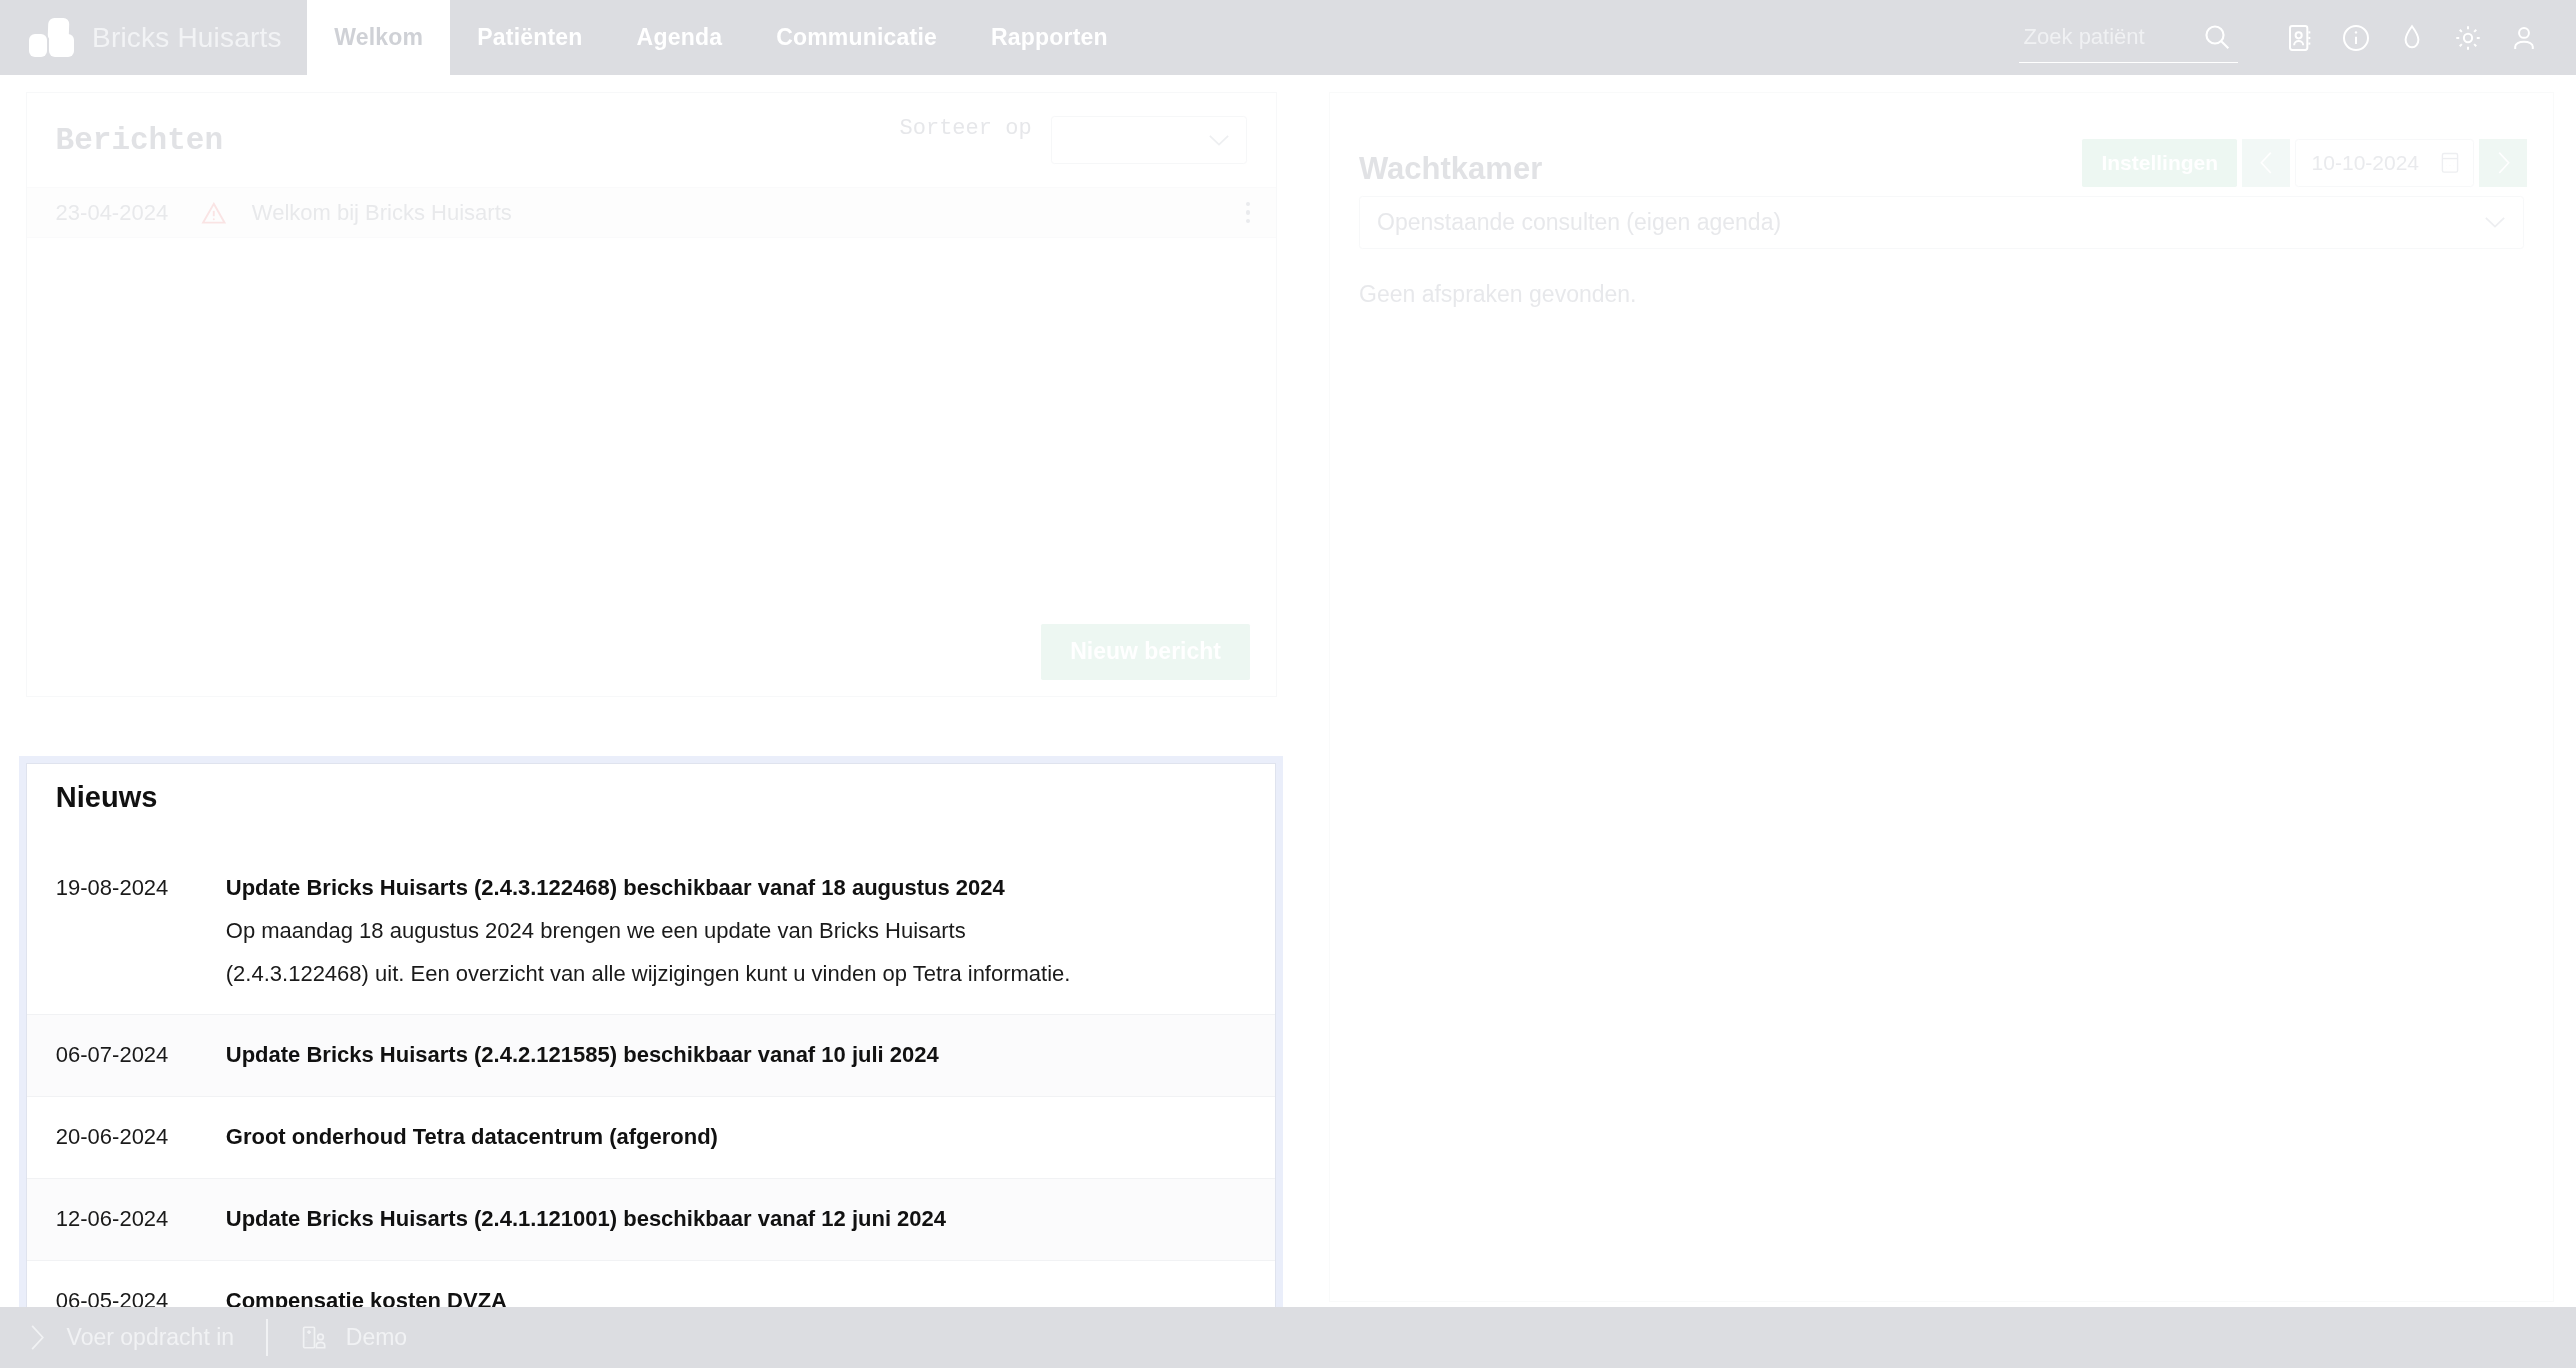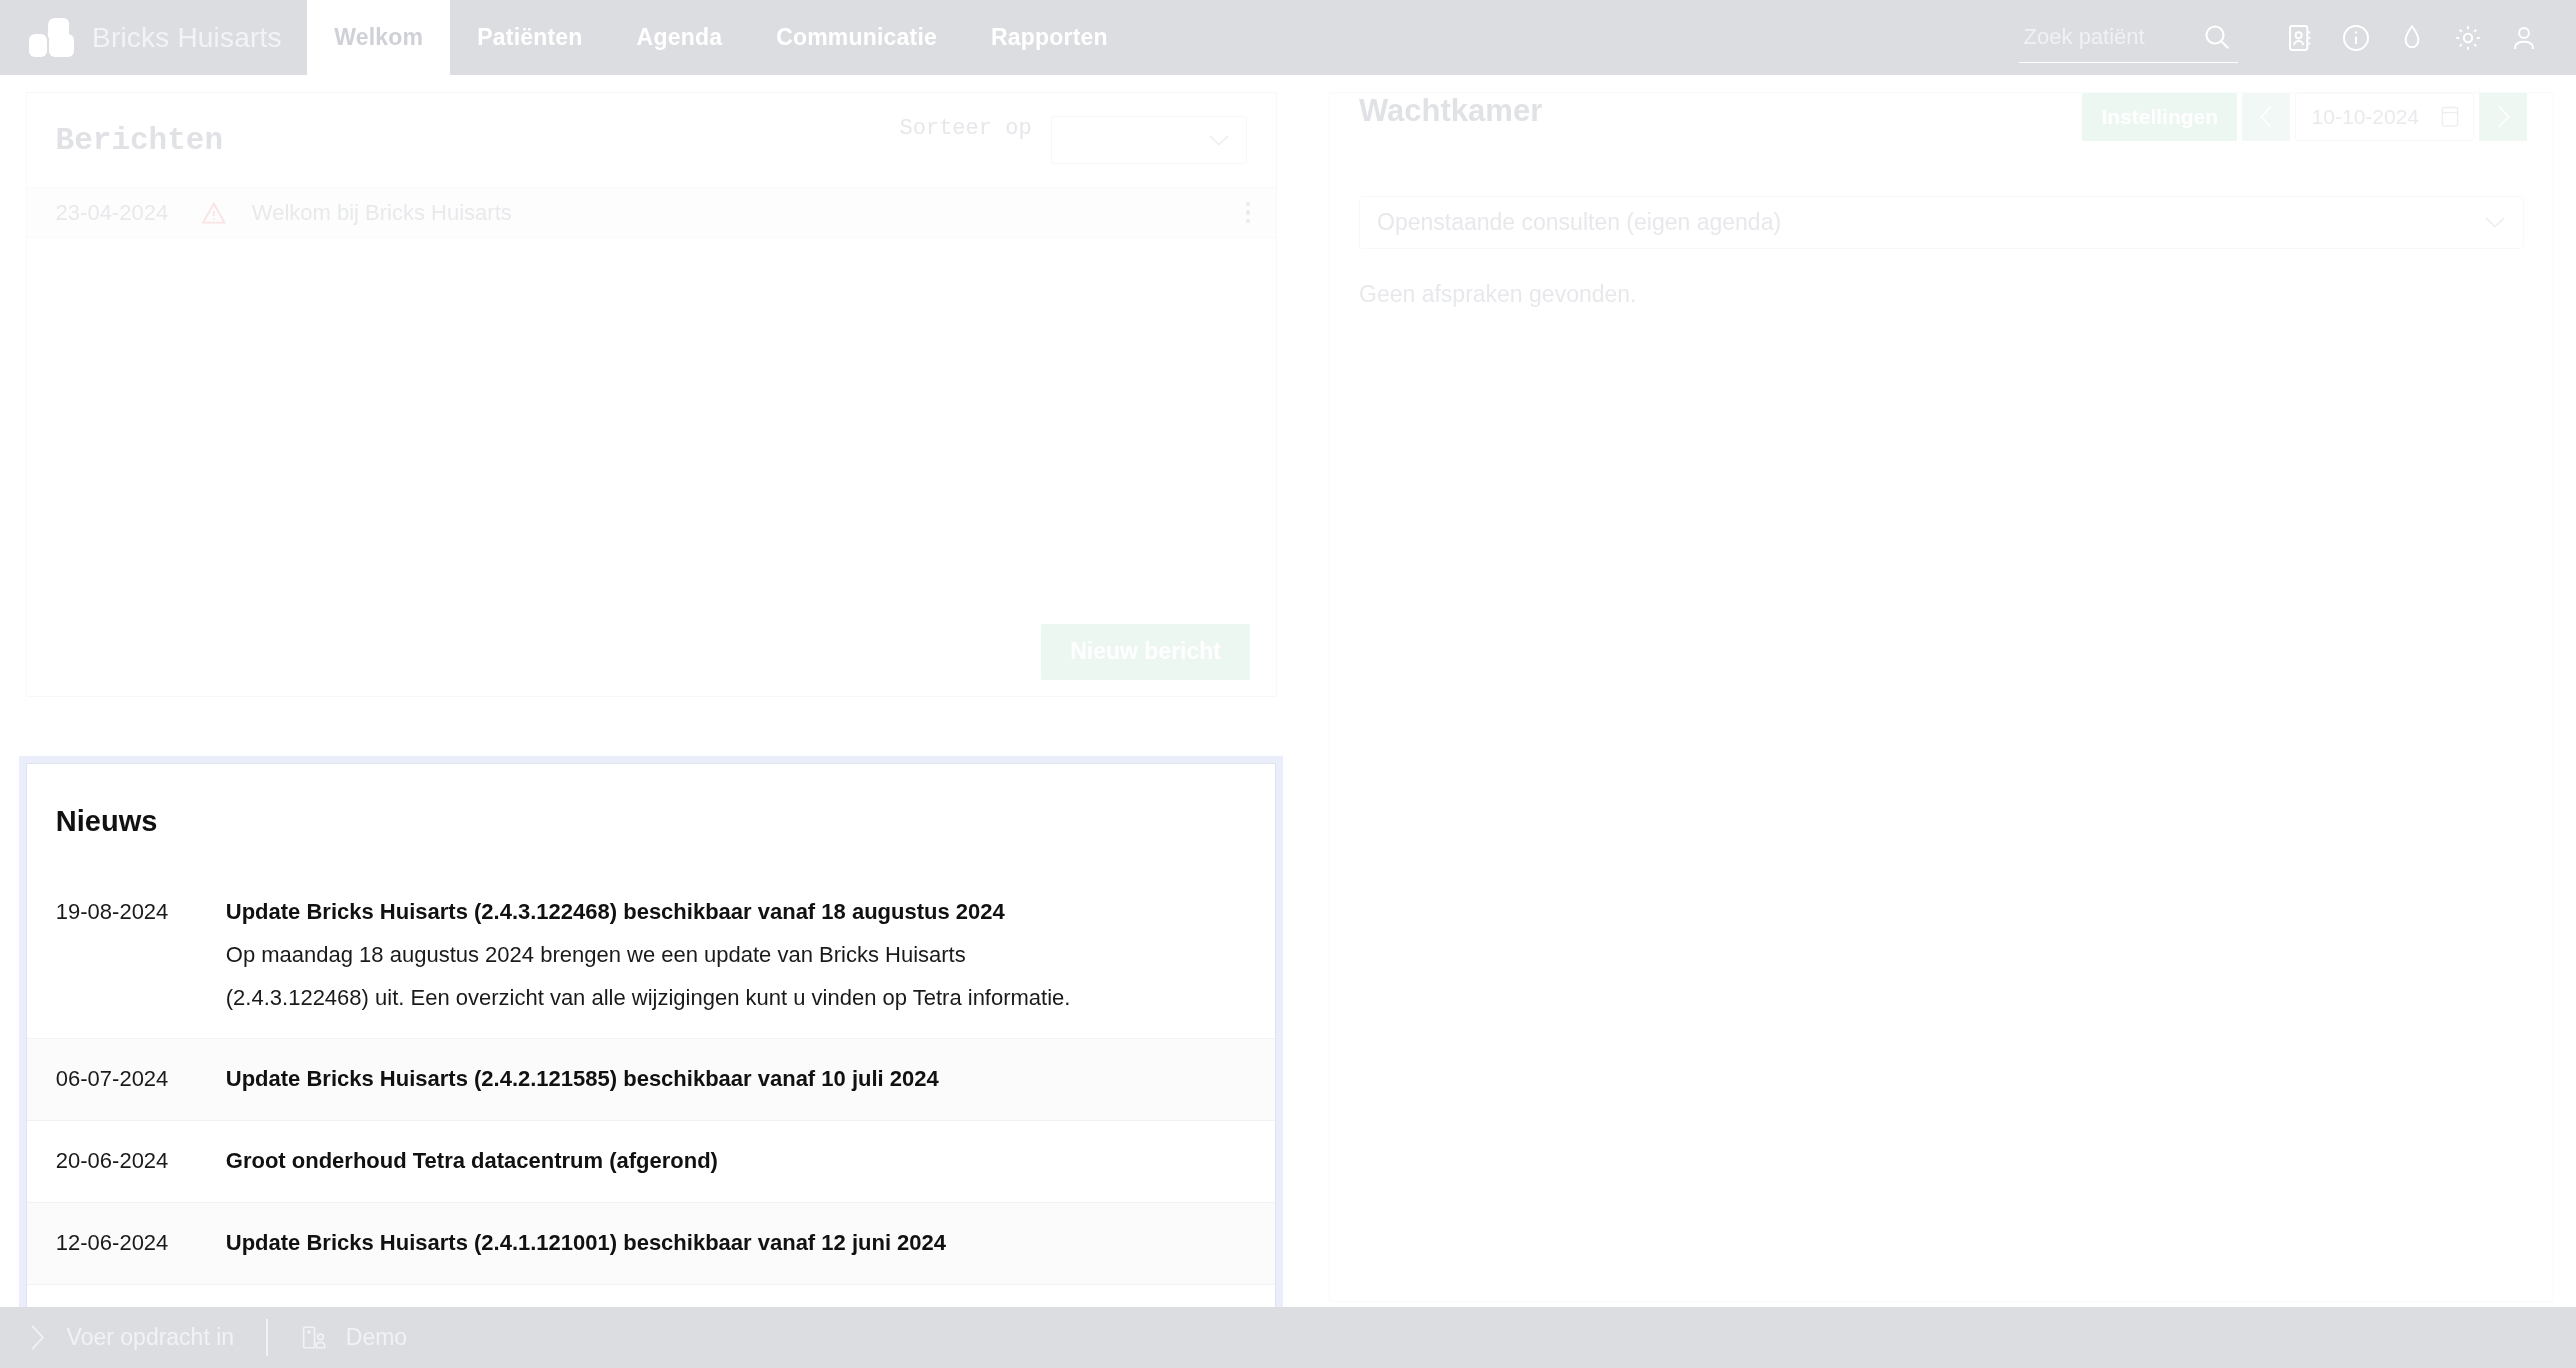--- a/index.html
+++ b/index.html
@@ -104,21 +104,21 @@
     font-size: 23px; font-weight: 700; font-family: "Liberation Sans", sans-serif;
     padding: 0 29px; height: 56px; cursor: pointer; border-radius: 1.7px;
   }
 
   
   .wachtkamer {
     position: absolute; left: 1329px; top: 17px; width: 1225px; height: 1210px;
     background: #ffffff; border: 0.9px solid #f5f6f7;
     opacity: .55;
   }
-  .wk-head { display:flex; align-items:flex-start; height: 94px; padding: 0 25.6px 0 29px; }
+  .wk-head { display:flex; align-items:flex-end; height: 94px; padding: 0 25.6px 0 29px; }
   .wk-ctrls { margin-left:auto; display:flex; align-items:center; gap: 5.1px; }
   .btn-sq {
     width: 48px; height: 48px; background: #e9f4ef; border: none;
     display:flex; align-items:center; justify-content:center; cursor:pointer;
   }
   .btn-sq.strong { background: #e2f1ea; }
   .datefield {
     height: 48px; width: 179px; border: 0.9px solid #f2f3f5; border-radius: 3.4px; background:#fff;
     display:flex; align-items:center; justify-content: space-between; padding: 0 12px 0 15.3px;
   }
@@ -133,21 +133,21 @@
 
   
   .nieuws-ring {
     position: absolute; left: 19px; top: 681px; width: 1264px; height: 567px;
     background: #eaeefa; padding: 6.8px;
   }
   .nieuws {
     width: 100%; height: 100%; background: #ffffff; border: 0.9px solid #dfe3ee;
     overflow: hidden; position: relative;
   }
-  .nieuws-title { font-size: 29px; font-weight: 700; color: #111111; padding: 41px 0 0 29px; }
+  .nieuws-title { font-size: 29px; font-weight: 700; color: #111111; padding: 17px 0 0 29px; }
   .news-list { margin-top: 41px; }
   .news-row { display: flex; padding: 19px 29px 19px 29px; border-top: 0.9px solid #f1f2f4; }
   .news-row.alt { background: #fbfbfc; }
   .news-row.first { border-top: none; padding-top: 12px; }
   .news-date { width: 170px; flex: 0 0 170px; font-size: 22px; color: #1a1a1a; line-height: 1.95; }
   .news-body { flex: 1; }
   .news-head { font-size: 22px; font-weight: 700; color: #111111; line-height: 1.95; }
   .news-text { font-size: 22px; color: #1a1a1a; line-height: 1.95; max-width: 869px; }
 
   

